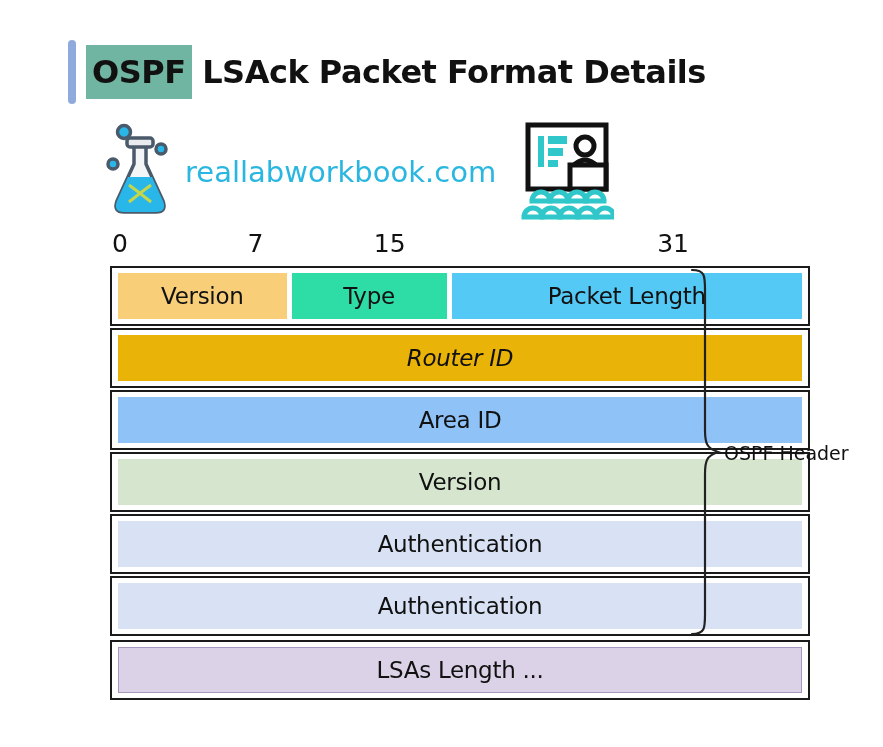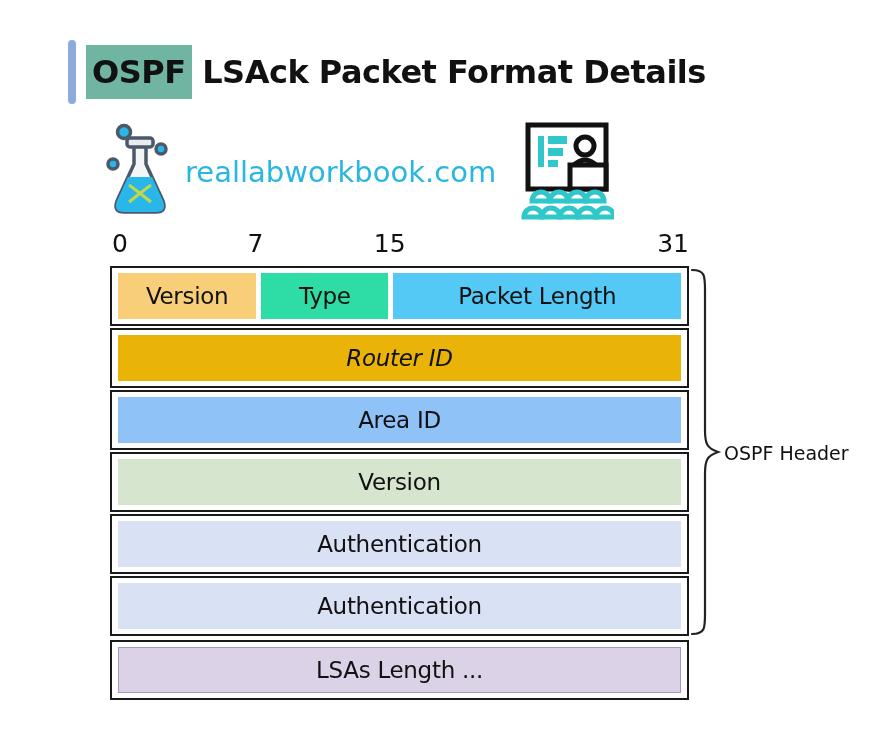--- a/index.html
+++ b/index.html
@@ -44,21 +44,21 @@
     width: 579px; height: 30px; font-size: 25px; font-weight: 500;
   }
   .bit-label { position: absolute; top: 0; }
   .bit-label.b0  { left: 2px; }
   .bit-label.b7  { left: 25.1%; transform: translateX(-50%); }
   .bit-label.b15 { left: 48.3%; transform: translateX(-50%); }
   .bit-label.b31 { right: 0; margin-left: 37px; }
 
   
   .packet {
-    position: absolute; left: 110px; top: 266px; width: 579px;
+    position: absolute; left: 110px; top: 266px; width: 700px;
   }
   .prow {
     border: 2px solid #1a1a1a;
     background: #ffffff;
     padding: 5px 6px;
     margin-bottom: 2px;
     display: block;
   }
   .prow.gap-after { margin-bottom: 4px; }
   .prow-cells { display: flex; gap: 5px; }

